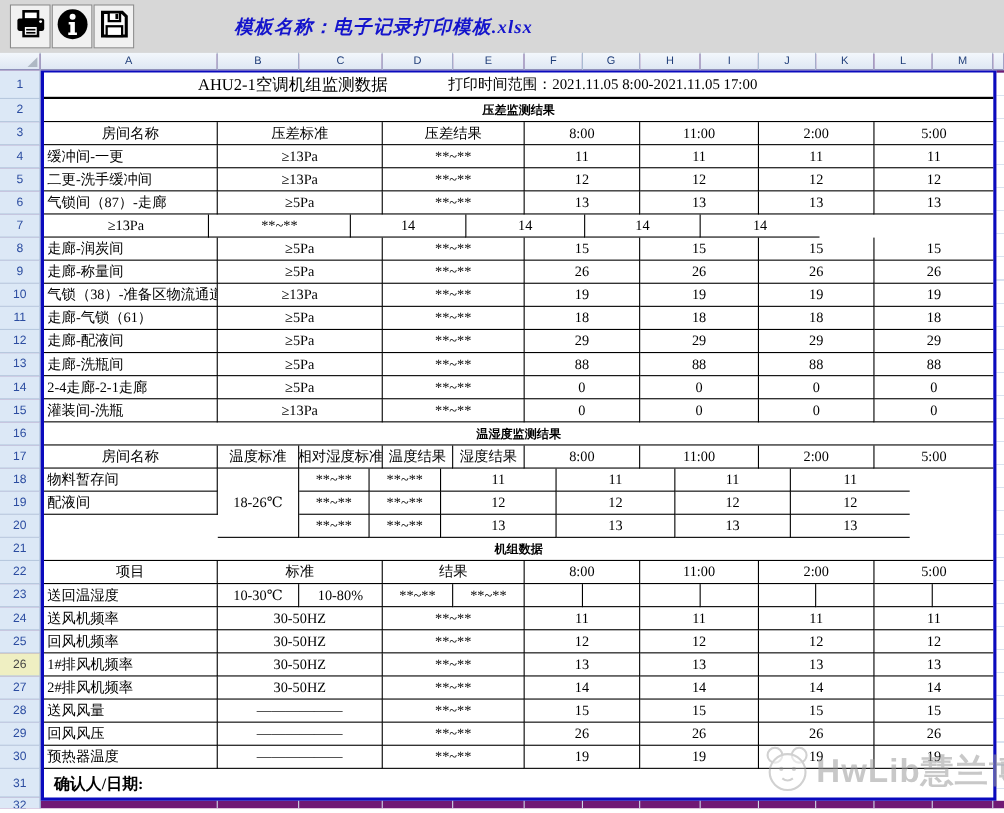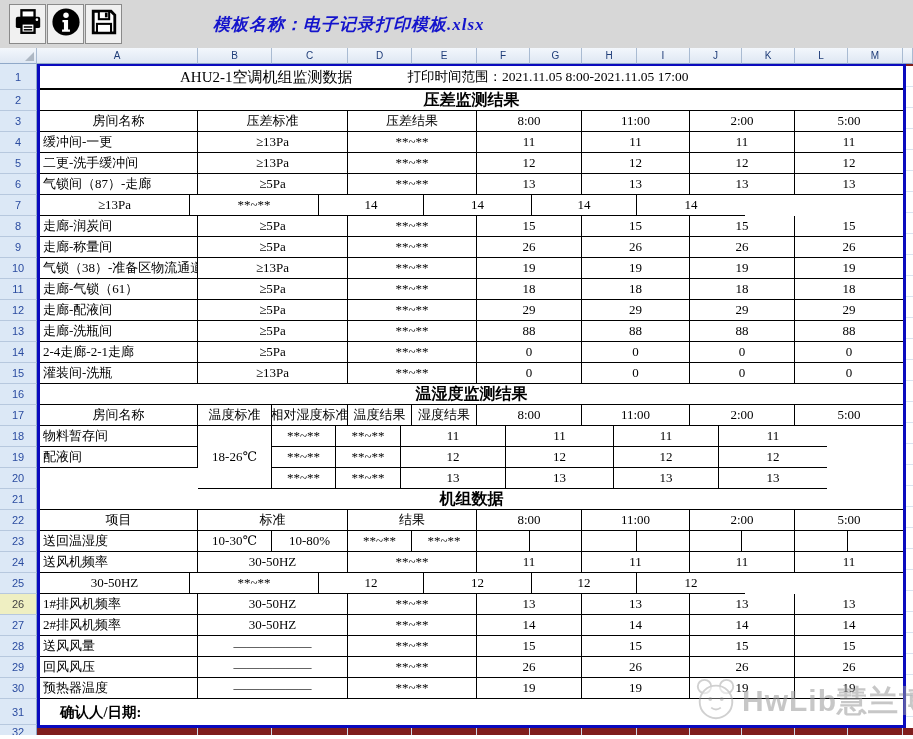--- a/index.html
+++ b/index.html
@@ -1,16 +1,16 @@
 <!DOCTYPE html>
 <html><head>
 <meta charset="utf-8">
 <style>
   html,body{margin:0;padding:0;background:#fff;}
-  #app{position:relative;width:913px;height:735px;background:#7f1d1d;overflow:hidden;
+  #app{position:relative;width:913px;height:735px;background:#701a75;overflow:hidden;
        font-family:"Liberation Serif","DejaVu Serif",serif;}
   
   .toolbar{position:absolute;left:0;top:0;width:913px;height:48px;background:#D7D7D7;
            border-bottom:1px solid #C0C0C0;display:flex;align-items:center;}
   .tool-btn{box-sizing:border-box;width:37px;height:40px;background:#F1F1F1;border:1px solid #8A8A8A;
             display:flex;align-items:center;justify-content:center;margin-right:1px;cursor:pointer;}
   .tool-btn:first-child{margin-left:9px;}
   .tpl-title{margin-left:90px;color:#1414CC;font-size:17px;font-weight:bold;font-style:italic;
              letter-spacing:1px;white-space:nowrap;}
   
@@ -44,25 +44,25 @@
   .lr{border-right:none;}
   .c1{width:158px}.c2{width:74px}.c3{width:76px}.c4{width:64px}.c5{width:65px}
   .c6{width:53px}.c7{width:52px}.c8{width:55px}.c9{width:53px}.c10{width:52px}
   .c11{width:53px}.c12{width:53px}.c13{width:55px}
   .m23{width:150px}.m45{width:129px}.m67{width:105px}.m89{width:108px}.m1011{width:105px}.m1213{width:108px}
   .row1{box-sizing:border-box;height:24px;border-bottom:2px solid #000;display:flex;align-items:center;
         white-space:nowrap;overflow:hidden;}
   .r1-title{margin-left:140px;font-size:15px;font-weight:normal;}
   .r1-range{margin-left:55px;font-size:13.5px;}
   .sec{box-sizing:border-box;height:21px;border-bottom:1px solid #000;display:flex;align-items:center;
-       justify-content:center;font-weight:bold;font-size:16px;}
+       justify-content:center;font-weight:bold;font-size:11px;}
   .vmerge{height:63px;}
   .vstack{display:flex;flex-direction:column;}
   .footer-row{box-sizing:border-box;height:26px;display:flex;align-items:center;font-weight:bold;
-              font-size:14.5px;padding-left:20px;}
+              font-size:14.5px;padding-left:9px;}
   
   .sliver{position:absolute;left:906px;top:66px;width:7px;height:662px;
           background:repeating-linear-gradient(to bottom,#FFFFFF 0 20px,#D9E3F0 20px 21px);}
   .ghost{position:absolute;left:40px;top:728px;height:11px;display:flex;}
   .g{box-sizing:border-box;height:11px;border-right:1px solid #CBD7E6;}
   
   .watermark{position:absolute;left:693px;top:676px;display:flex;align-items:center;gap:3px;
              opacity:.55;pointer-events:none;z-index:5;}
   .wm-text{color:#9B9B9B;font-size:30px;font-weight:bold;font-family:"Liberation Sans",sans-serif;
            letter-spacing:1px;white-space:nowrap;}
@@ -361,20 +361,21 @@
     <div class="row">
       <div class="td c1 tl">送风机频率</div>
       <div class="td m23">30-50HZ</div>
       <div class="td m45">**~**</div>
       <div class="td m67">11</div>
       <div class="td m89">11</div>
       <div class="td m1011">11</div>
       <div class="td m1213 lr">11</div>
     </div>
     <div class="row">
+      <div class="td c1 tl">回风机频率</div>
       <div class="td m23">30-50HZ</div>
       <div class="td m45">**~**</div>
       <div class="td m67">12</div>
       <div class="td m89">12</div>
       <div class="td m1011">12</div>
       <div class="td m1213 lr">12</div>
     </div>
     <div class="row">
       <div class="td c1 tl">1#排风机频率</div>
       <div class="td m23">30-50HZ</div>

